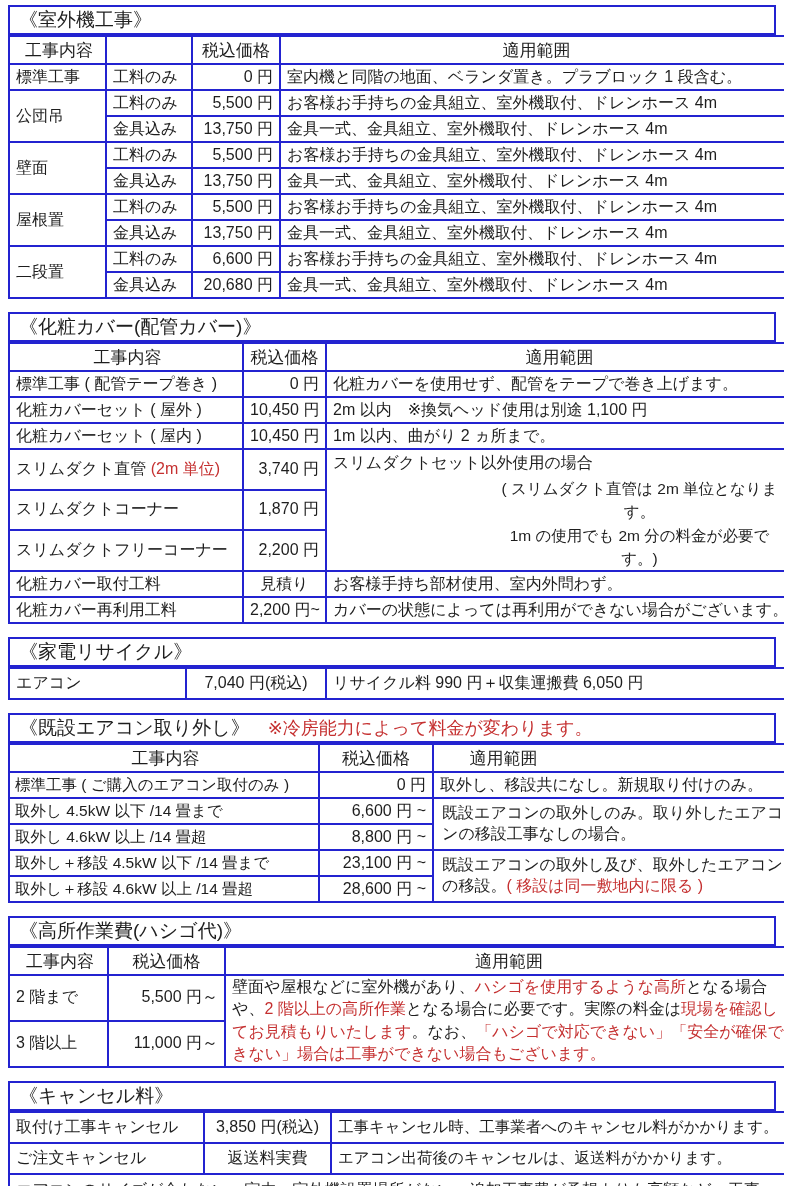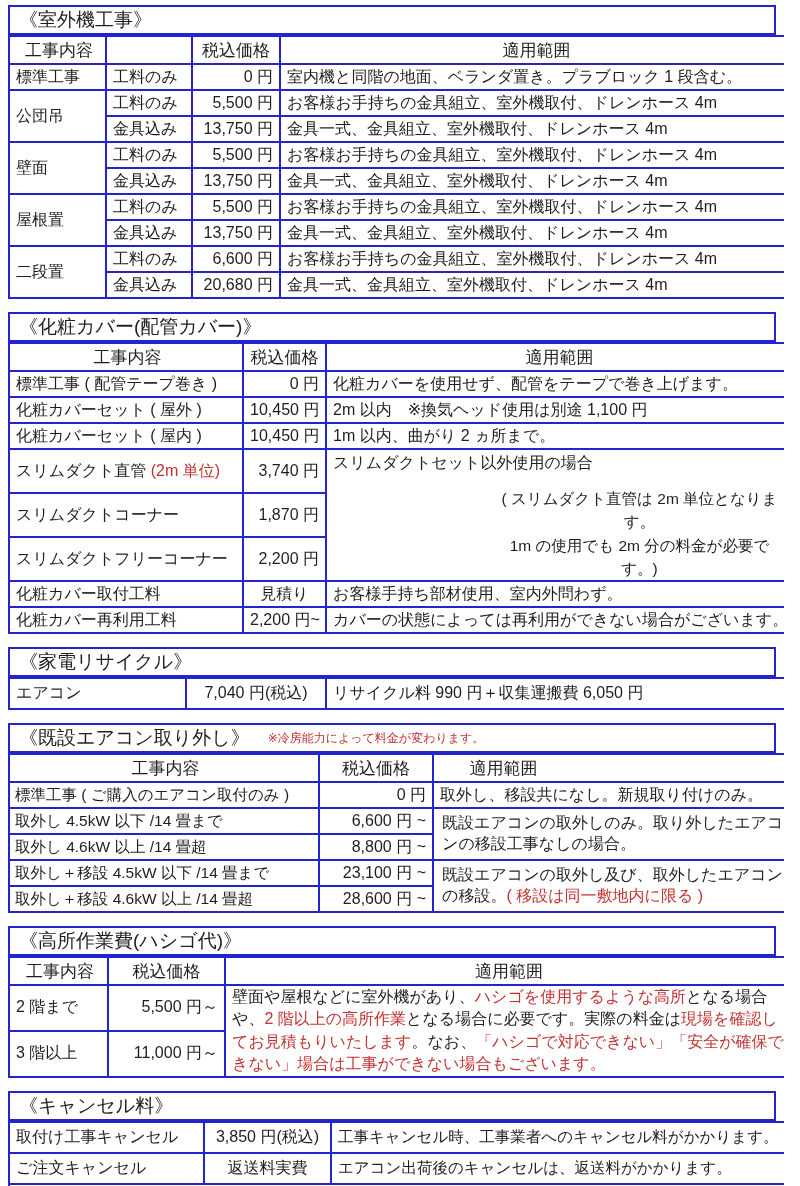--- a/index.html
+++ b/index.html
@@ -20,21 +20,21 @@
   .sec{margin-bottom:13px;}
   .title{
     border:2px solid var(--border);
     height:30px;
     display:flex;
     align-items:center;
     padding-left:9px;
     font-size:19px;
     background:#fff;
   }
-  .title .note{margin-left:18px;font-size:12px;}
+  .title .note{margin-left:18px;font-size:18px;}
   .red{color:var(--red);}
   table.tb{width:784px;border-collapse:collapse;table-layout:fixed;background:#fff;}
   .tb th,.tb td{border:2px solid var(--border);padding:0 6px;font-size:16px;overflow:hidden;vertical-align:middle;}
   .tb th{font-weight:normal;font-size:17px;text-align:center;white-space:nowrap;}
   .hl{text-align:center;padding-left:9px !important;}
   .nm{text-align:left;white-space:nowrap;padding-left:9px;}
   .pr{text-align:right;white-space:nowrap;padding-right:7px;}
   .pc{text-align:center;white-space:nowrap;}
   .ds{text-align:left;white-space:nowrap;padding-left:7px;}
   
@@ -46,21 +46,21 @@
   .t4 .hshift{padding-right:225px;}
   .t4 .mdesc{white-space:normal;line-height:1.3;padding:2px 8px;text-align:left;}
   .t5 thead tr{height:28px;} .t5 tbody tr{height:43px;}
   .ladder{white-space:normal;font-size:15px;line-height:1.4;padding:4px 8px;text-align:left;vertical-align:middle;margin-left:12px;}
   .t6 tr{height:31px;}
   .t6 .ds{font-size:15.5px;}
   .footcell{white-space:normal;font-size:17px;line-height:1.4;padding:5px 8px;text-align:left;height:auto;}
   .t6 tr.foot{height:56px;}
   .ductcell{vertical-align:top;white-space:normal;text-align:left;}
   .duct-line1{padding-top:3px;}
-  .duct-note{text-align:center;padding-left:160px;line-height:1.5;margin-top:13px;font-size:15.5px;}
+  .duct-note{text-align:center;padding-left:160px;line-height:1.5;margin-top:3px;font-size:15.5px;}
   .namenote{font-size:16px;}
 </style>
 </head>
 <body>
 
 <div class="sec">
   <div class="title">
       <span>《室外機工事》</span>
     </div>
   <table class="tb t1">

